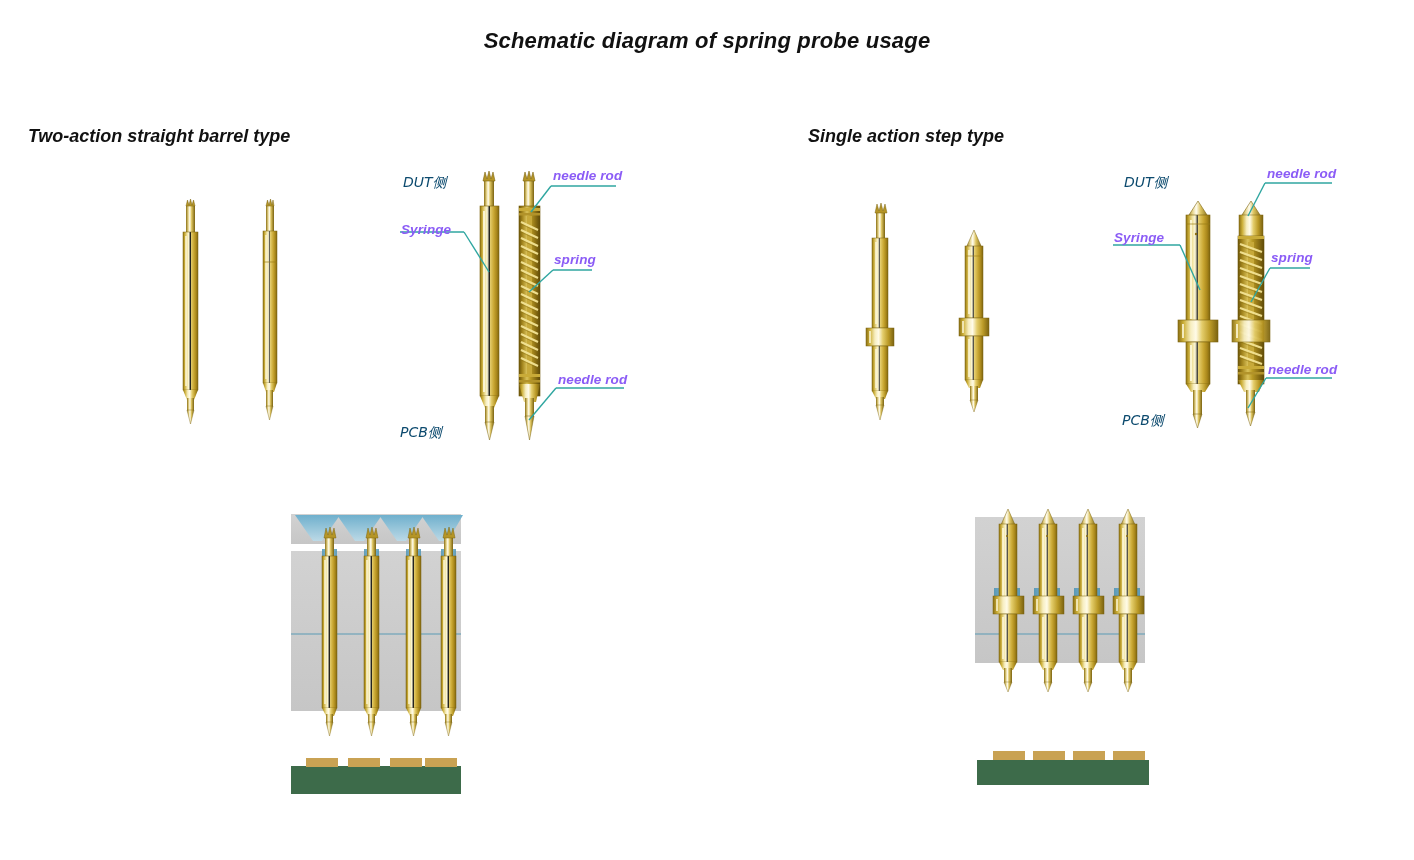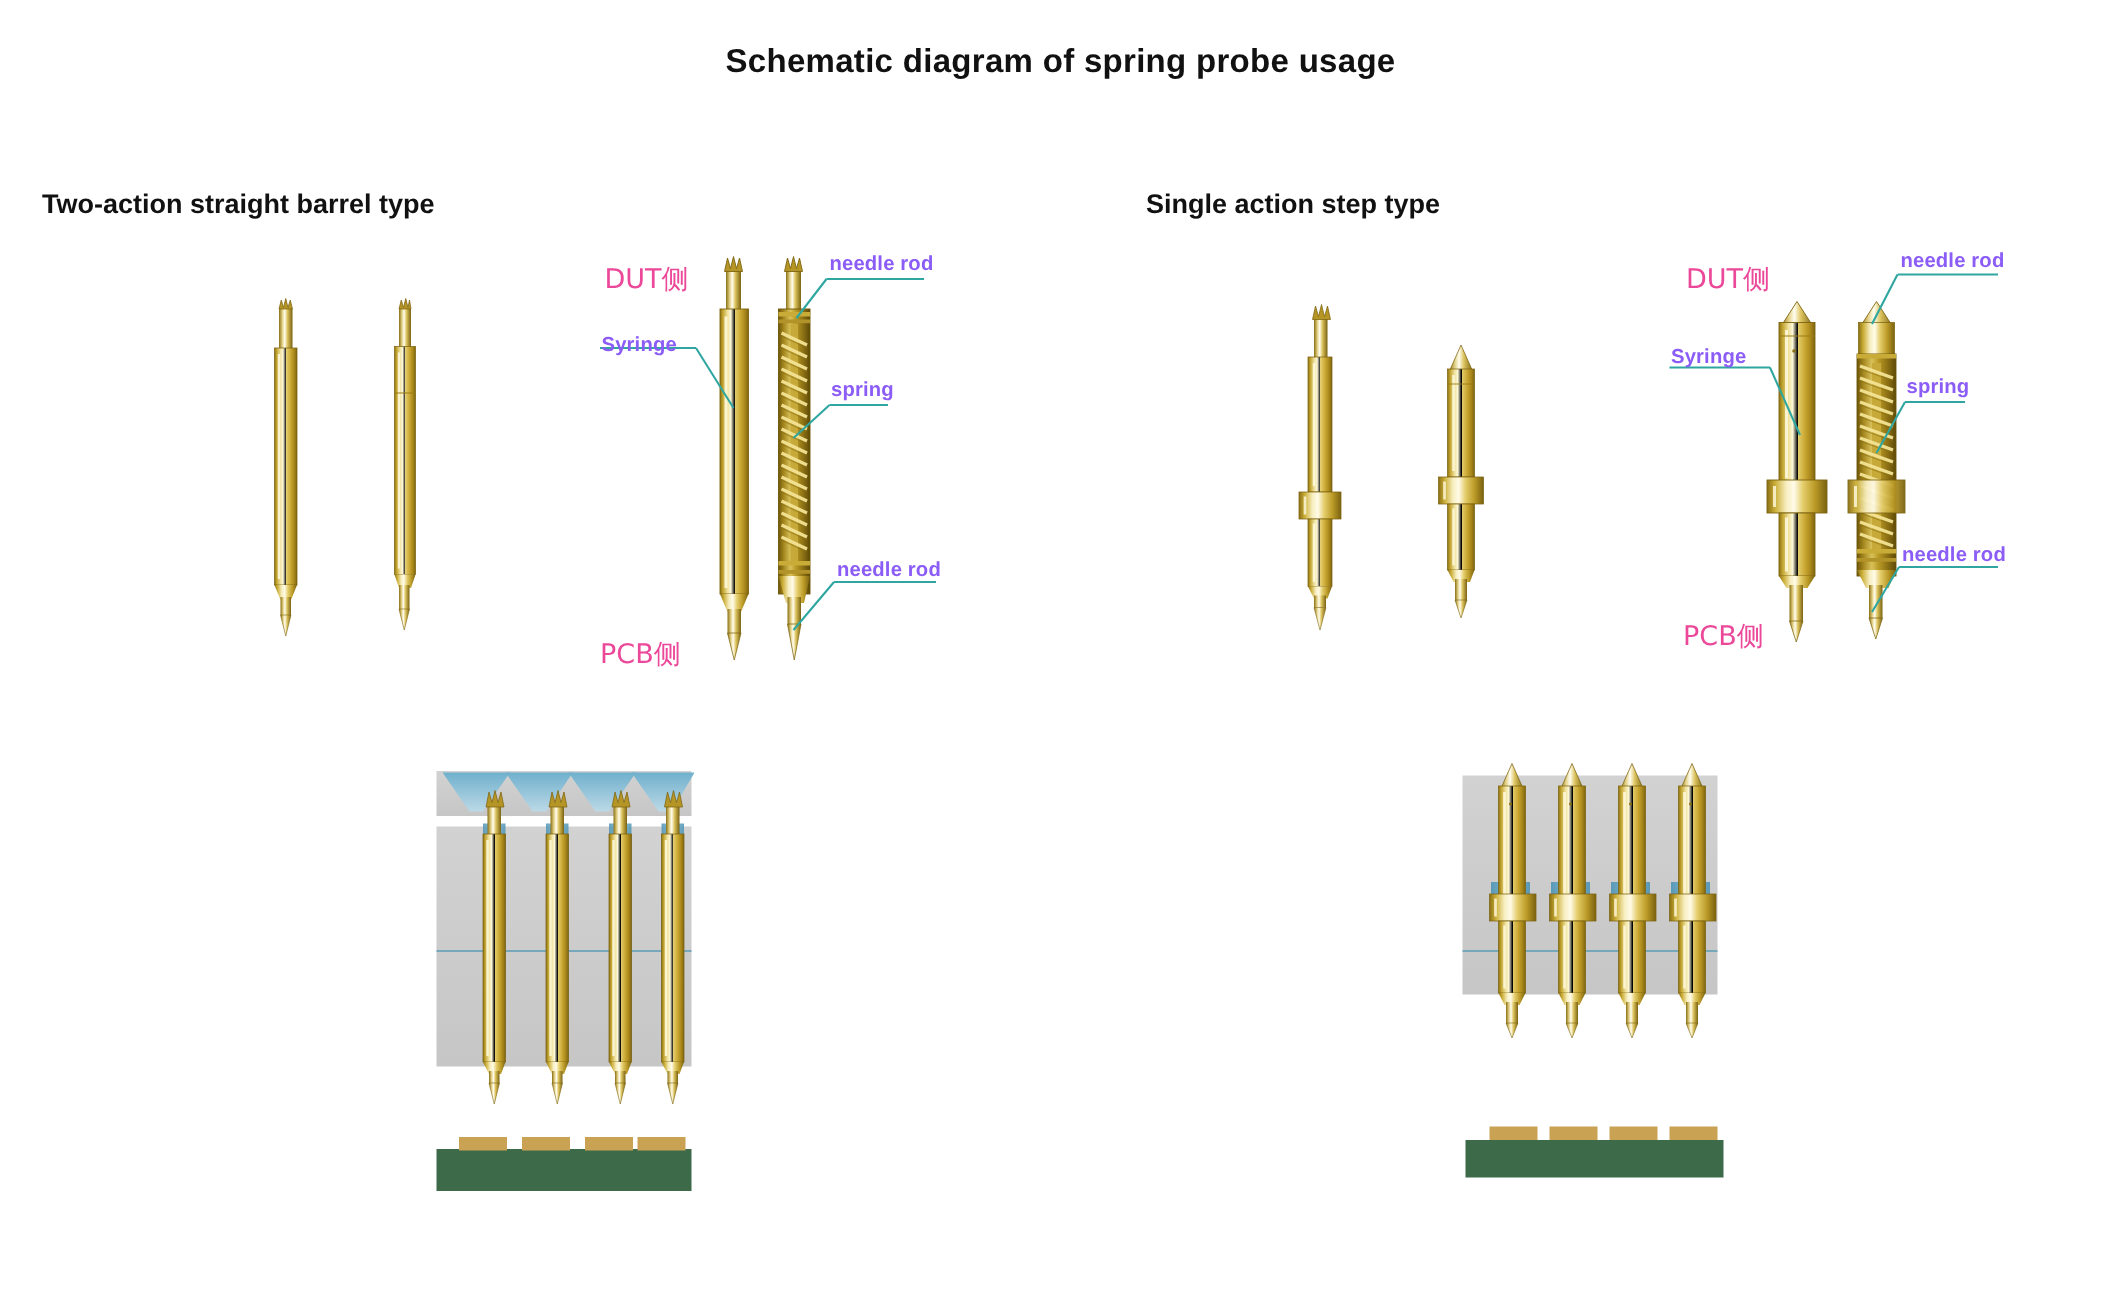--- a/index.html
+++ b/index.html
@@ -1,39 +1,39 @@
 <!DOCTYPE html>
 <html><head>
 <meta charset="utf-8">
 <style>
   html,body{margin:0;padding:0;}
   body{
     width:1414px;height:860px;background:#ffffff;
     font-family:"Liberation Sans","DejaVu Sans",sans-serif;
     position:relative;overflow:hidden;
   }
-  .page{position:relative;width:1156px;height:860px;}
+  .page{position:relative;width:1156px;height:860px;font-style:italic;}
 
   .main-title{
     position:absolute;top:28px;left:0;width:1414px;text-align:center;
     font-size:22px;font-weight:bold;color:#111;letter-spacing:0.2px;
   }
   .section-title{
     position:absolute;font-size:18px;font-weight:bold;color:#111;
     white-space:nowrap;
   }
   .st-left{left:28px;top:126px;}
-  .st-right{left:764px;top:126px;}
+  .st-right{left:808px;top:126px;}
 
   .lbl{
     position:absolute;font-size:13.5px;font-weight:bold;color:#8b5cf6;
     white-space:nowrap;letter-spacing:0.1px;
   }
   .lbl-cjk{
-    position:absolute;font-size:18px;color:#ec4899;white-space:nowrap;
+    position:absolute;font-size:14px;color:#0c4a6e;white-space:nowrap;
     font-family:"DejaVu Sans","Liberation Sans",sans-serif;
   }
   svg{position:absolute;top:0;left:0;overflow:visible;}
   .vec{position:absolute;top:0;left:0;width:1414px;height:860px;pointer-events:none;}
 </style>
 </head>
 <body>
 
 <div class="page">
 

